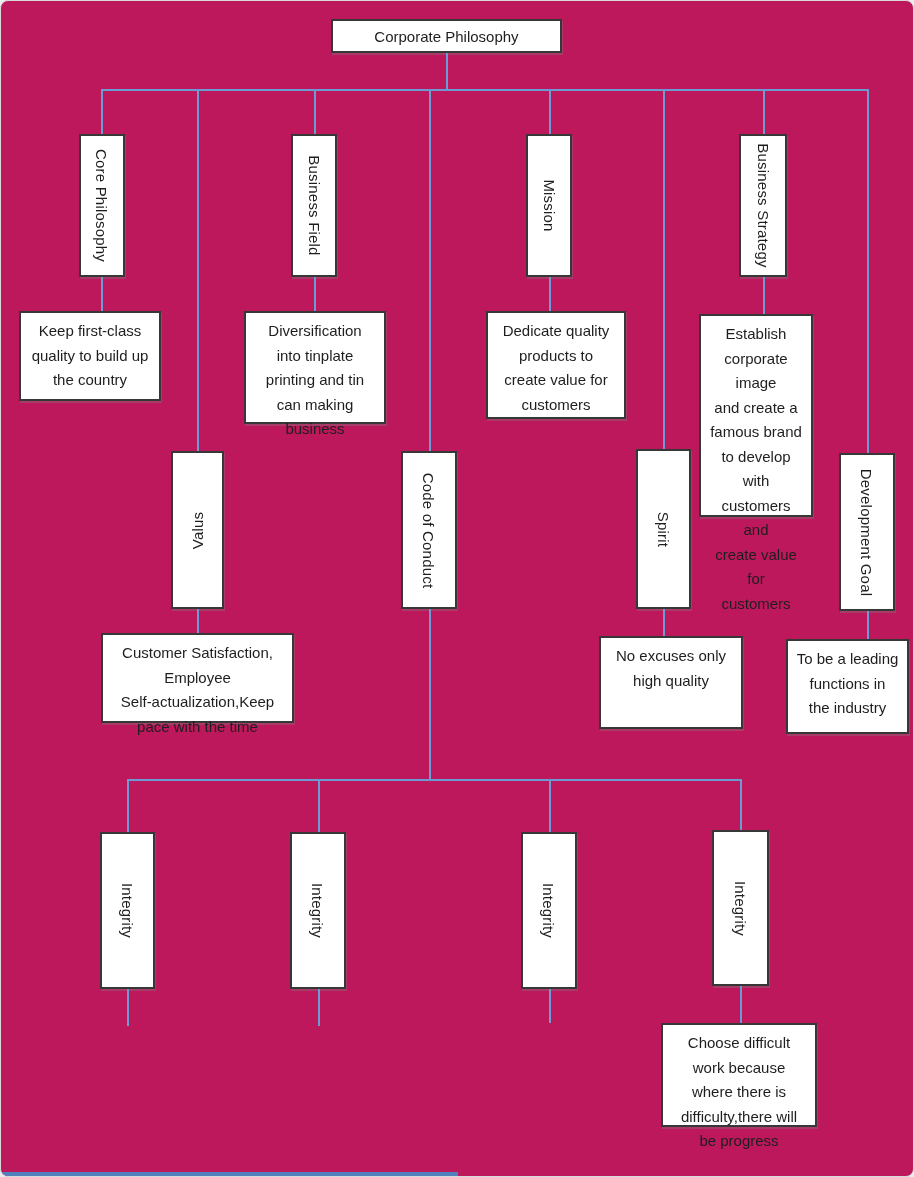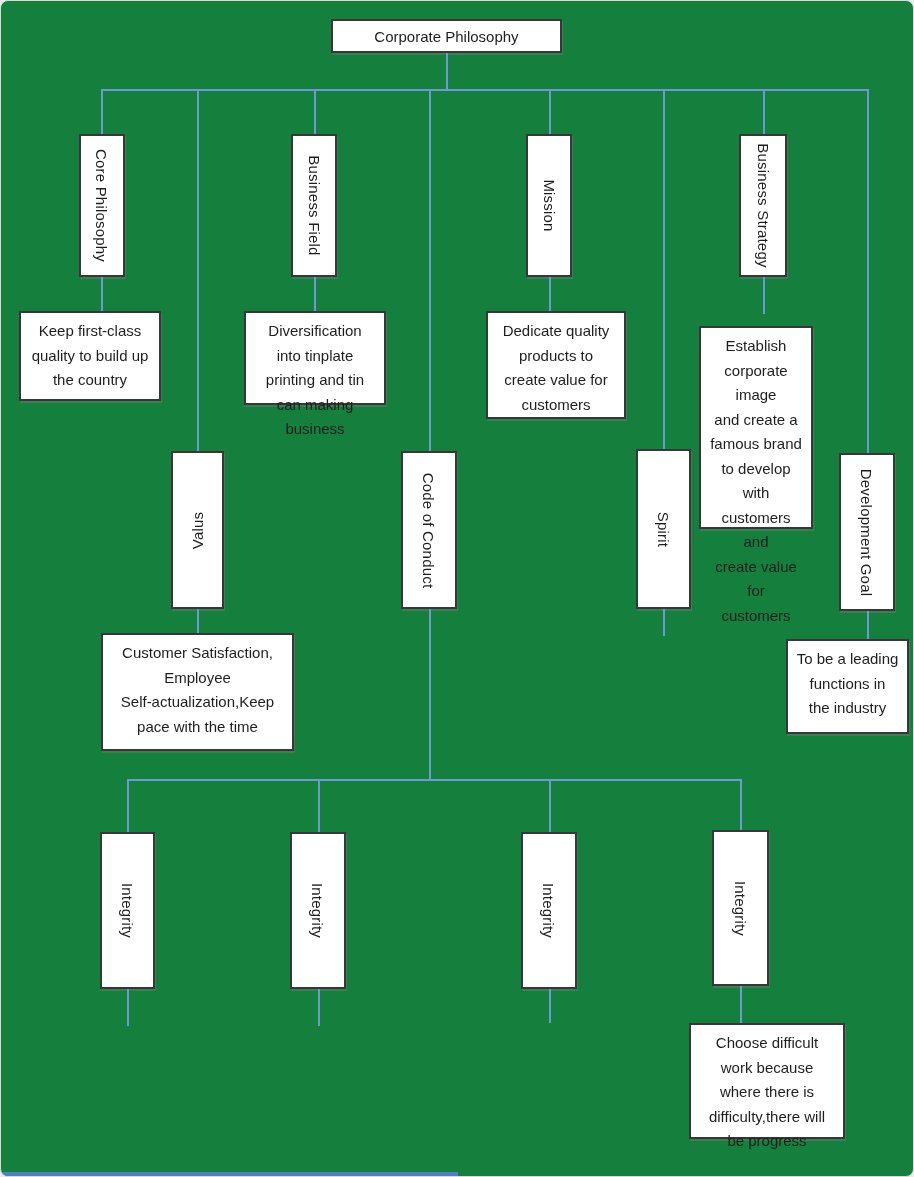--- a/index.html
+++ b/index.html
@@ -3,21 +3,21 @@
 <meta charset="utf-8">
 <style>
   * { margin:0; padding:0; box-sizing:border-box; }
   html,body { background:#ececec; }
   body {
     width:914px; height:1177px; overflow:hidden;
     font-family:"Liberation Sans", sans-serif;
   }
   .page {
     position:relative; width:914px; height:1177px;
-    background:#15803d; border:1px solid #d9d9d9; border-radius:8px;
+    background:#be185d; border:1px solid #d9d9d9; border-radius:8px;
     overflow:hidden;
   }
   .node {
     position:absolute; background:#ffffff; color:#1e1e1e;
     border:2px solid #373737;
     box-shadow:1px 2px 0 rgba(130,130,130,0.35);
   }
   .hbox { display:flex; align-items:center; justify-content:center; font-size:15px; }
   .vbox { display:flex; align-items:center; justify-content:center; }
   .vtext { white-space:nowrap; font-size:15px; letter-spacing:0.2px; display:block; }
@@ -67,30 +67,30 @@
   </div>
 
   <div class="line vline" style="left:100px; top:276px; height:34px;"></div>
   <div class="line vline" style="left:313px; top:276px; height:34px;"></div>
   <div class="line vline" style="left:548px; top:276px; height:34px;"></div>
   <div class="line vline" style="left:762px; top:276px; height:37px;"></div>
 
   <div class="node desc" style="left:18px; top:310px; width:142px; height:90px;">Keep first-class
 quality to build up
 the country</div>
-  <div class="node desc" style="left:243px; top:310px; width:142px; height:94px;padding-left:8px;">Diversification
+  <div class="node desc" style="left:243px; top:310px; width:142px; height:113px;padding-left:8px;">Diversification
 into tinplate
 printing and tin
 can making
 business</div>
   <div class="node desc" style="left:485px; top:310px; width:140px; height:108px;">Dedicate quality
 products to
 create value for
 customers</div>
-  <div class="node desc" style="left:698px; top:313px; width:114px; height:203px;margin-top:12px;">Establish
+  <div class="node desc" style="left:698px; top:313px; width:114px; height:203px;">Establish
 corporate image
 and create a
 famous brand
 to develop with
 customers and
 create value for
 customers</div>
 
   <div class="node vbox" style="left:170px; top:450px; width:53px; height:158px;">
     <span class="vtext ccw">Valus</span>
@@ -102,24 +102,26 @@
     <span class="vtext cw">Spirit</span>
   </div>
   <div class="node vbox" style="left:838px; top:452px; width:56px; height:158px;">
     <span class="vtext cw">Development Goal</span>
   </div>
 
   <div class="line vline" style="left:196px; top:608px; height:24px;"></div>
   <div class="line vline" style="left:662px; top:608px; height:27px;"></div>
   <div class="line vline" style="left:866px; top:610px; height:28px;"></div>
 
-  <div class="node desc" style="left:100px; top:632px; width:193px; height:118px;">Customer Satisfaction,
+  <div class="node desc" style="left:100px; top:632px; width:193px; height:90px;">Customer Satisfaction,
 Employee
 Self-actualization,Keep
 pace with the time</div>
+  <div class="node desc" style="left:598px; top:635px; width:144px; height:93px;">No excuses only
+high quality</div>
   <div class="node desc" style="left:785px; top:638px; width:123px; height:95px;">To be a leading
 functions in
 the industry</div>
 
   <div class="line vline" style="left:428px; top:608px; height:170px;"></div>
   <div class="line hline" style="left:126px; top:778px; width:613px;"></div>
   <div class="line vline" style="left:126px; top:778px; height:53px;"></div>
   <div class="line vline" style="left:317px; top:778px; height:53px;"></div>
   <div class="line vline" style="left:548px; top:778px; height:53px;"></div>
   <div class="line vline" style="left:739px; top:778px; height:53px;"></div>
@@ -135,21 +137,21 @@
   </div>
   <div class="node vbox" style="left:711px; top:829px; width:57px; height:156px;">
     <span class="vtext cw">Integrity</span>
   </div>
 
   <div class="line vline" style="left:126px; top:988px; height:37px;"></div>
   <div class="line vline" style="left:317px; top:988px; height:37px;"></div>
   <div class="line vline" style="left:548px; top:988px; height:34px;"></div>
   <div class="line vline" style="left:739px; top:985px; height:37px;"></div>
 
-  <div class="node desc" style="left:660px; top:1022px; width:156px; height:116px;margin-left:28px;">Choose difficult
+  <div class="node desc" style="left:660px; top:1022px; width:156px; height:104px;">Choose difficult
 work because
 where there is
 difficulty,there will
 be progress</div>
 
   <div class="bottombar" style="left:0; top:1171px; width:457px; height:6px;"></div>
 
 </div>
 
 </body></html>

